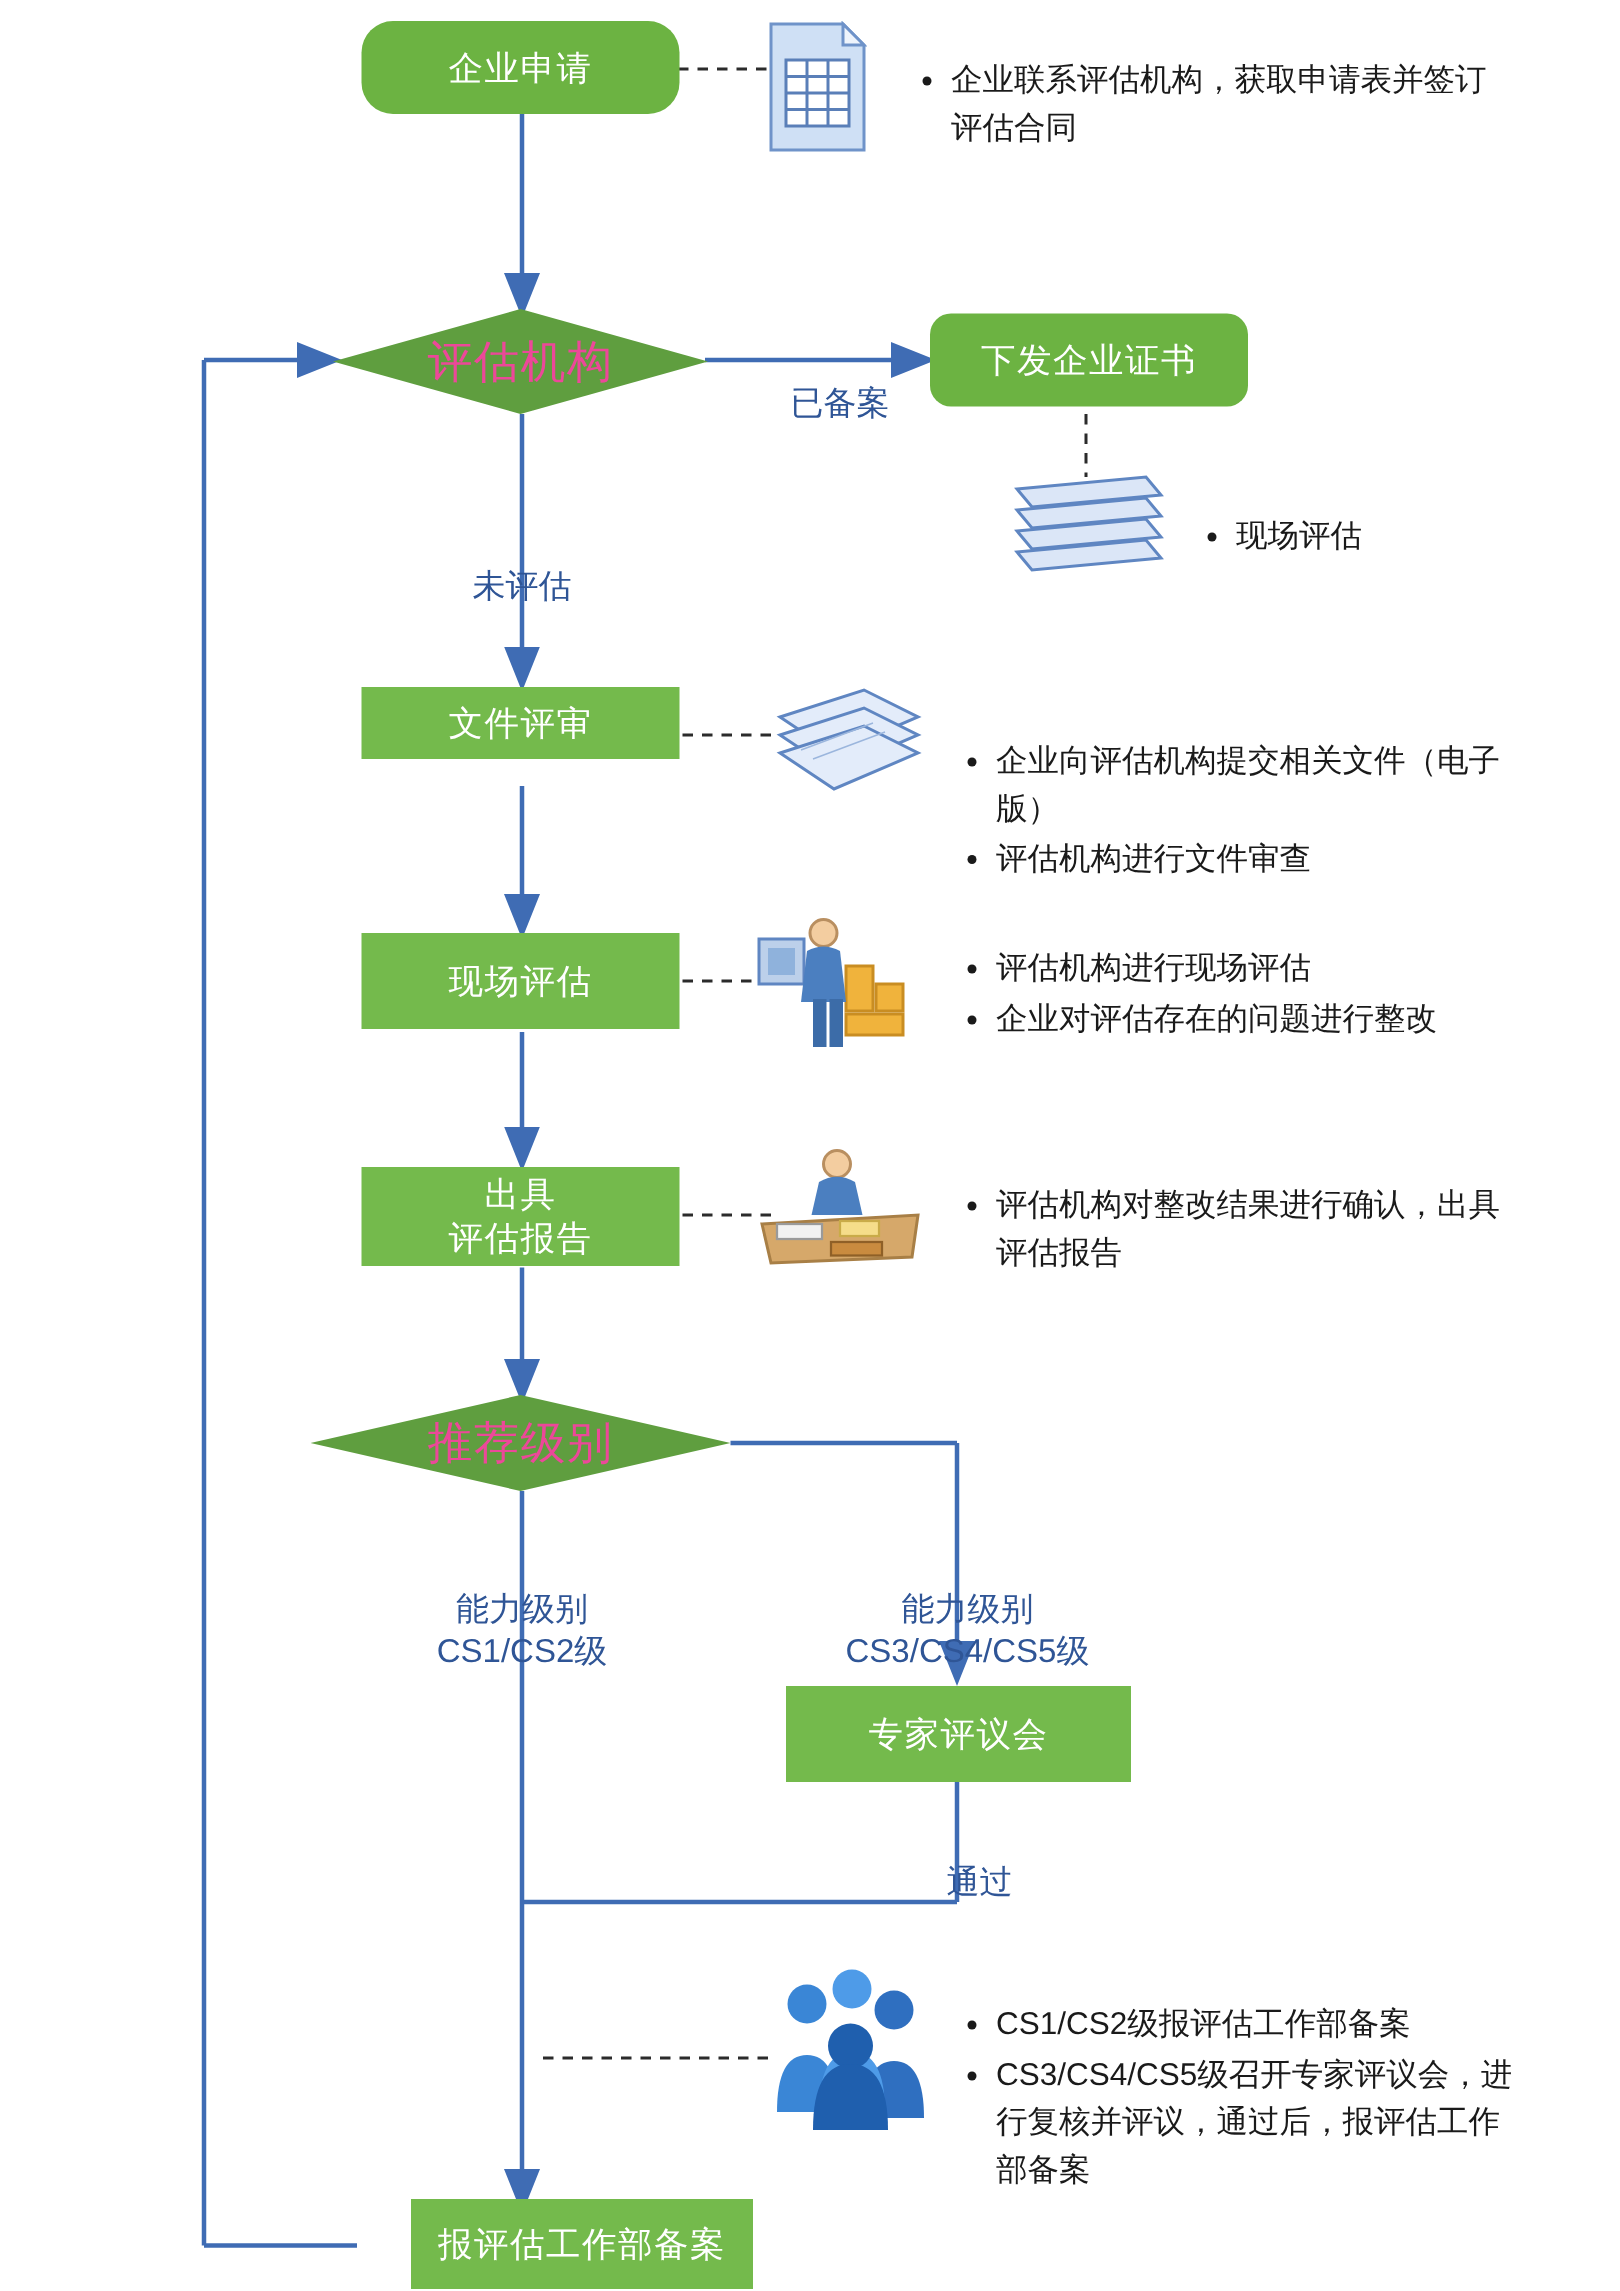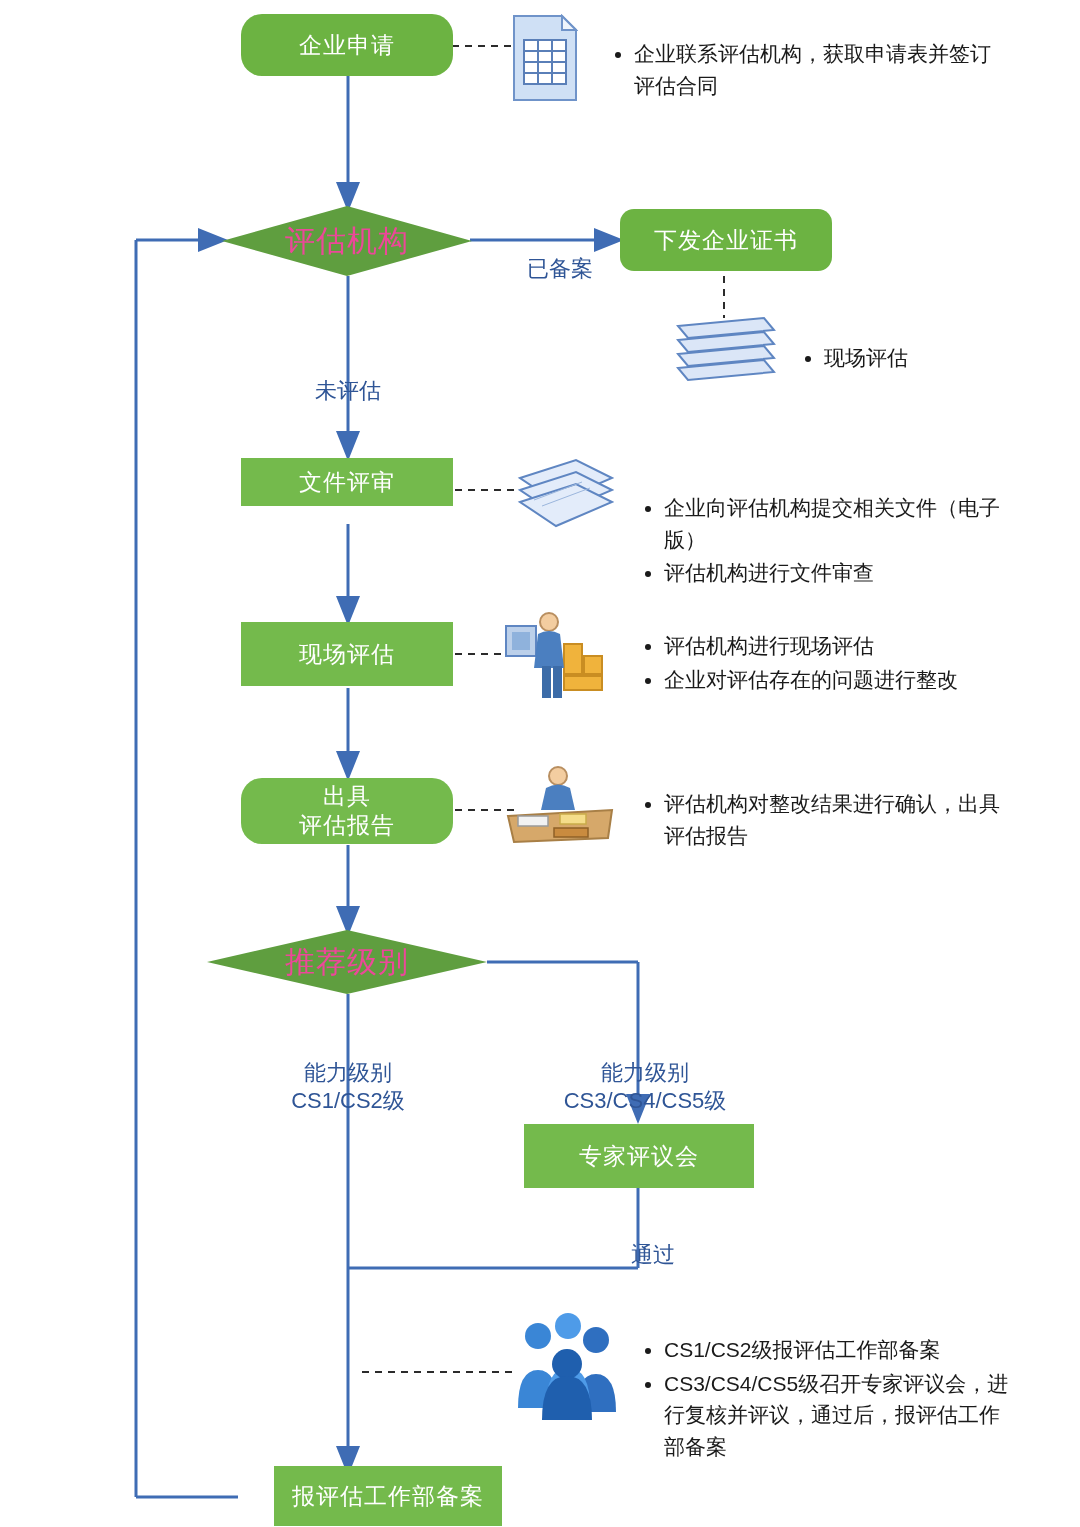--- a/index.html
+++ b/index.html
@@ -81,21 +81,21 @@
   </div>
 
   <div class="node rect" style="left:241px;top:458px;width:212px;height:48px;">
     <span>文件评审</span>
   </div>
 
   <div class="node rect" style="left:241px;top:622px;width:212px;height:64px;">
     <span>现场评估</span>
   </div>
 
-  <div class="node rect" style="left:241px;top:778px;width:212px;height:66px;white-space:pre-line;border-radius:21px;">
+  <div class="node rect" style="left:241px;top:778px;width:212px;height:66px;white-space:pre-line;">
     <span>出具
 评估报告</span>
   </div>
 
   <div class="diamond" style="left:207px;top:930px;width:280px;height:64px;">
     <div class="shape"></div>
     <div class="txt">推荐级别</div>
   </div>
 
   <div class="node rect" style="left:524px;top:1124px;width:230px;height:64px;">

